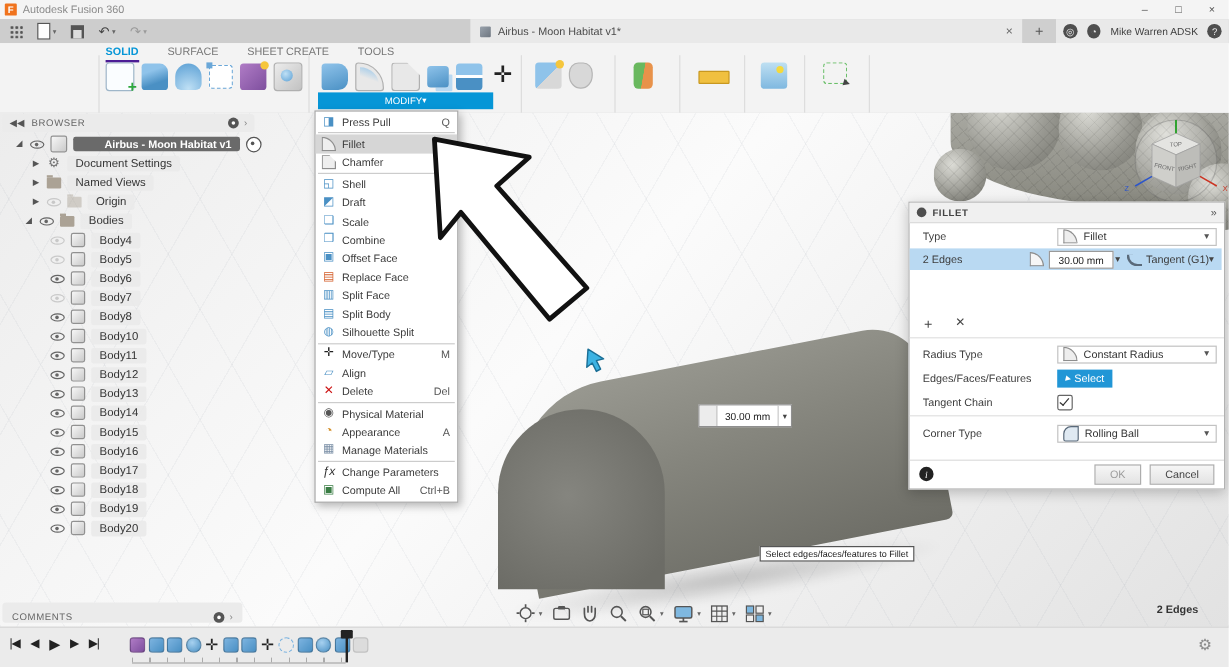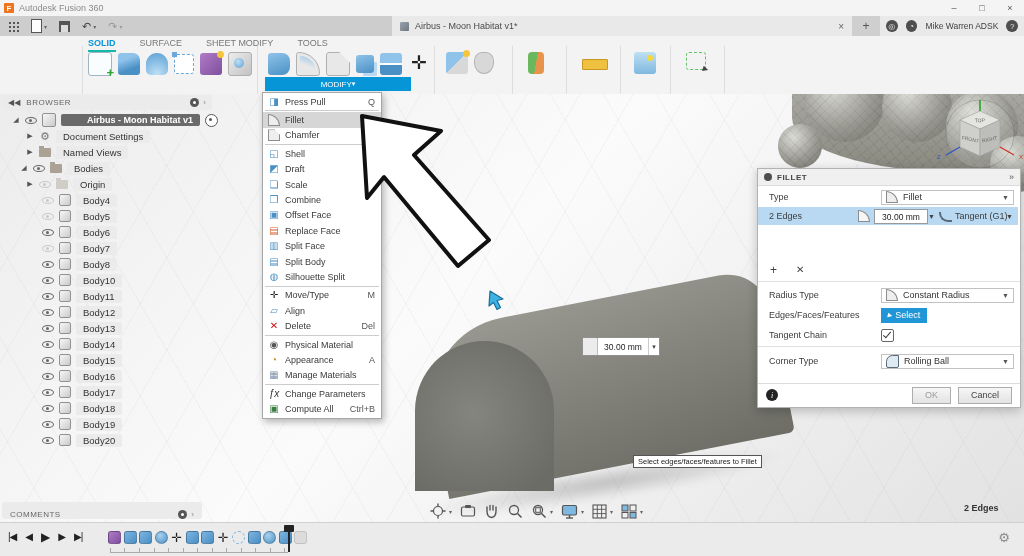--- a/index.html
+++ b/index.html
@@ -36,21 +36,21 @@
   .circ-ic{width:12px;height:12px;border-radius:50%;background:#4e4e4e;color:#e9e9e9;font-size:8px;
            display:flex;align-items:center;justify-content:center}
   #username{font-size:8.5px;color:#3f3f3f;white-space:nowrap}
 
   
   #ribbon{position:absolute;left:0;top:36px;width:1024px;height:58px;background:#f3f3f3;border-bottom:1px solid #cfcfcf}
   #design-btn{position:absolute;left:8px;top:10px;width:64px;height:40px;background:#fbfbfb;border:1px solid #c9c9c9;
               display:flex;align-items:center;justify-content:center;font-size:8.5px;color:#555}
   #ribbon-tabs{position:absolute;left:88px;top:2px;display:flex;gap:24px}
   .rtab{font-size:9px;color:#777;padding-bottom:2px}
-  .rtab.active{color:#0696d7;font-weight:bold;border-bottom:2px solid #14b8a6}
+  .rtab.active{color:#0696d7;font-weight:bold;border-bottom:2px solid #4c1d95}
   .vsep{position:absolute;top:10px;height:78px;width:1px;background:#ddd}
   .ricons{position:absolute;top:16px;display:flex;align-items:center;gap:6px}
   .ric{width:22px;height:22px;border-radius:3px;flex:0 0 auto;position:relative}
   .ri-sketch{border:1px solid #9fb6c9;background:#fafdff}
   .ri-sketch::after{content:"+";position:absolute;right:-3px;bottom:-5px;color:#2ea83c;font-weight:bold;font-size:13px}
   .ri-extrude{background:linear-gradient(160deg,#8fc3ea 30%,#4a90c4 70%);border-radius:3px 7px 3px 3px}
   .ri-revolve{background:radial-gradient(circle at 50% 95%,#bfe0f5,#5a9fd4);border-radius:55% 55% 25% 25%}
   .ri-frame{border:1px dashed #6aa7d8;background:#fff;width:18px;height:18px}
   .ri-frame::after{content:"";position:absolute;left:-3px;top:-3px;width:5px;height:5px;background:#6aa7d8}
   .ri-form{background:linear-gradient(135deg,#b07cc6,#7e4f9e)}
@@ -267,21 +267,21 @@
     <span class="circ-ic">◔</span>
     <span id="username">Mike Warren ADSK</span>
     <span class="circ-ic" style="margin-left:auto">?</span>
   </div>
 </div>
 
 <div id="ribbon">
   <div id="ribbon-tabs">
       <div class="rtab active">SOLID</div>
       <div class="rtab">SURFACE</div>
-      <div class="rtab">SHEET MODIFY</div>
+      <div class="rtab">SHEET CREATE</div>
       <div class="rtab">TOOLS</div>
     </div>
 
   <div class="vsep" style="left:82px"></div>
   <div class="vsep" style="left:257px"></div>
   <div class="vsep" style="left:434px"></div>
   <div class="vsep" style="left:512px"></div>
   <div class="vsep" style="left:566px"></div>
   <div class="vsep" style="left:620px"></div>
   <div class="vsep" style="left:670px"></div>
@@ -391,31 +391,31 @@
   <div class="trow" style="padding-left:24px">
     <span class="tri">▶</span>
     <span class="gear">⚙</span>
     <span class="pill">Document Settings</span>
   </div>
   <div class="trow" style="padding-left:24px">
     <span class="tri">▶</span>
     <span class="folder"></span>
     <span class="pill">Named Views</span>
   </div>
+  <div class="trow" style="padding-left:24px">
+    <span class="tri">▶</span>
+    <span class="eye off"></span>
+    <span class="folder" style="opacity:.45"></span>
+    <span class="pill">Origin</span>
+  </div>
   <div class="trow" style="padding-left:18px">
     <span class="tri">◢</span>
     <span class="eye"></span>
     <span class="folder"></span>
     <span class="pill">Bodies</span>
-  </div>
-  <div class="trow" style="padding-left:24px">
-    <span class="tri">▶</span>
-    <span class="eye off"></span>
-    <span class="folder" style="opacity:.45"></span>
-    <span class="pill">Origin</span>
   </div>
 
   <div id="bodies-list">
       <div class="trow">
         <span class="eye off"></span>
         <span class="bodyic"></span>
         <span class="pill">Body4</span>
       </div>
       <div class="trow">
         <span class="eye off"></span>

